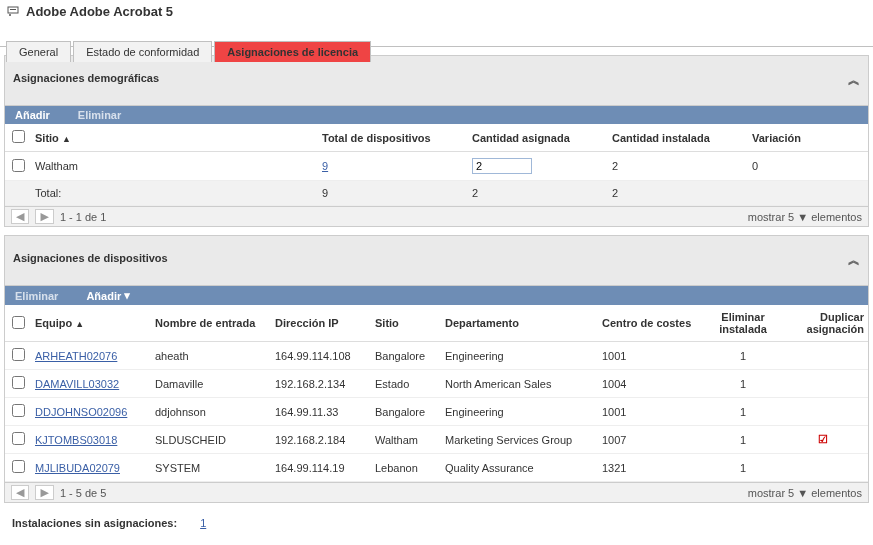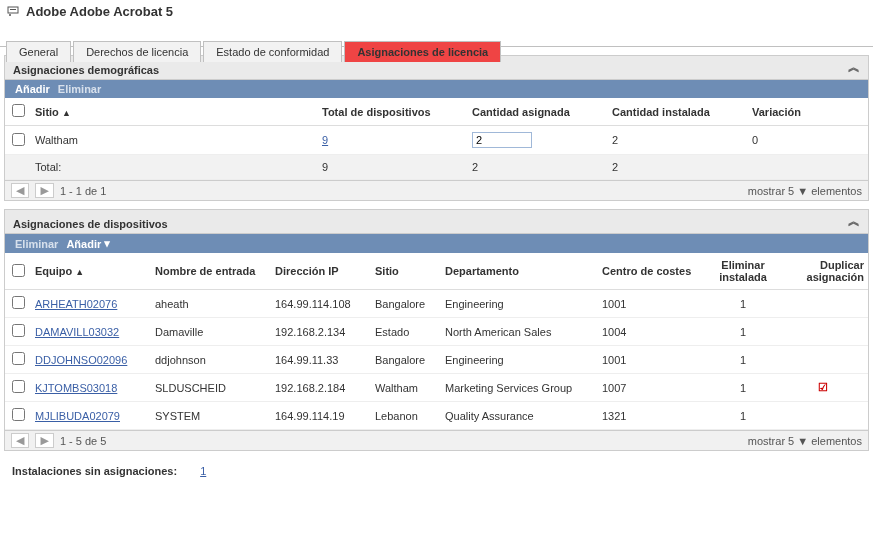--- a/index.html
+++ b/index.html
@@ -3,23 +3,23 @@
 <meta charset="utf-8">
 <style>
 * { box-sizing: border-box; margin: 0; padding: 0; }
 body { font-family: Tahoma, Arial, sans-serif; font-size: 11px; color: #333; background: #fff; width: 873px; }
 .title-bar { display: flex; align-items: center; padding: 4px 6px; font-size: 13px; font-weight: bold; }
 .title-bar svg { margin-right: 6px; }
 .tabs { display: flex; background: #fff; border-bottom: 1px solid #c0c0c0; margin-top: 2px; padding-left:6px;}
 .tab { padding: 4px 12px; border: 1px solid #c0c0c0; border-bottom: none; background: #f2f2f2; margin-right: 2px; cursor: pointer; position:relative; top:16px;}
 .tab.active { background: #ef4444; font-weight: bold; }
 .panel { margin: 8px 4px 0 4px; border: 1px solid #ccc; }
-.panel-header { background: #eaeaea; border-bottom: 1px solid #ccc; padding: 3px 8px; font-weight: bold; display:flex; justify-content:space-between; align-items:flex-end;}
+.panel-header { background: #eaeaea; border-bottom: 1px solid #ccc; padding: 16px 8px; font-weight: bold; display:flex; justify-content:space-between; align-items:flex-start;}
 .panel-header .collapse-icon { font-size:12px; color:#666; cursor:pointer;}
-.toolbar { background: #6e8db5; color: #fff; padding: 3px 10px; display: flex; gap: 8px; align-items:center;}
+.toolbar { background: #6e8db5; color: #fff; padding: 3px 10px; display: flex; gap: 28px; align-items:center;}
 .toolbar .btn { cursor: pointer; font-weight: bold; display:flex; align-items:center; gap:3px;}
 .toolbar .btn.secondary { color: #d7e0ec; font-weight:bold;}
 .tbl { width: 100%; border-collapse: collapse; }
 .tbl th { text-align: left; padding: 6px 4px; font-weight: bold; border-bottom: 1px solid #ddd; }
 .tbl td { padding: 6px 4px; border-bottom: 1px solid #eee; vertical-align: middle; }
 .tbl .chkcol { width: 26px; text-align:center; }
 .tbl a { color: #3a5fa6; text-decoration: underline; cursor:pointer;}
 .totals-row td { background:#f2f2f2; }
 .pager { display:flex; align-items:center; justify-content:space-between; background:#f1f1f1; border-top:1px solid #ccc; padding:2px 6px; color:#555;}
 .pager .nav { display:flex; align-items:center; gap:6px;}
@@ -39,21 +39,20 @@
   <svg width="14" height="14" viewBox="0 0 14 14">
       <circle cx="4" cy="10" r="1" fill="#555"></circle>
       <rect x="2" y="2" width="10" height="6" fill="none" stroke="#555"></rect>
       <rect x="4" y="4" width="6" height="1" fill="#555"></rect>
     </svg>
   <span>Adobe Adobe Acrobat 5</span>
 </div>
 
 <div class="tabs">
   <div class="tab">General</div>
-  <div class="tab">Derechos de licencia</div>
   <div class="tab">Estado de conformidad</div>
   <div class="tab active">Asignaciones de licencia</div>
 </div>
 
 <div class="panel">
   <div class="panel-header">
     <span>Asignaciones demográficas</span>
     <span class="collapse-icon">︽</span>
   </div>
   <div class="toolbar">

